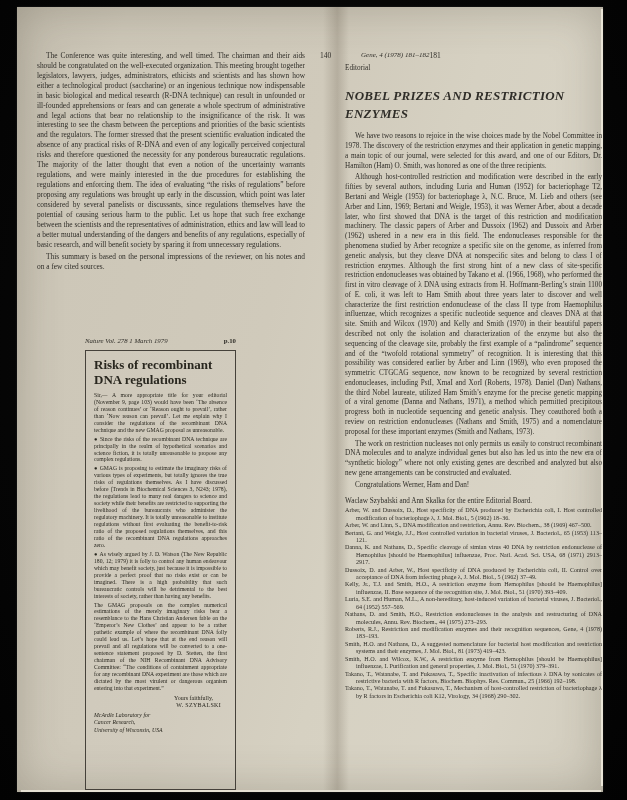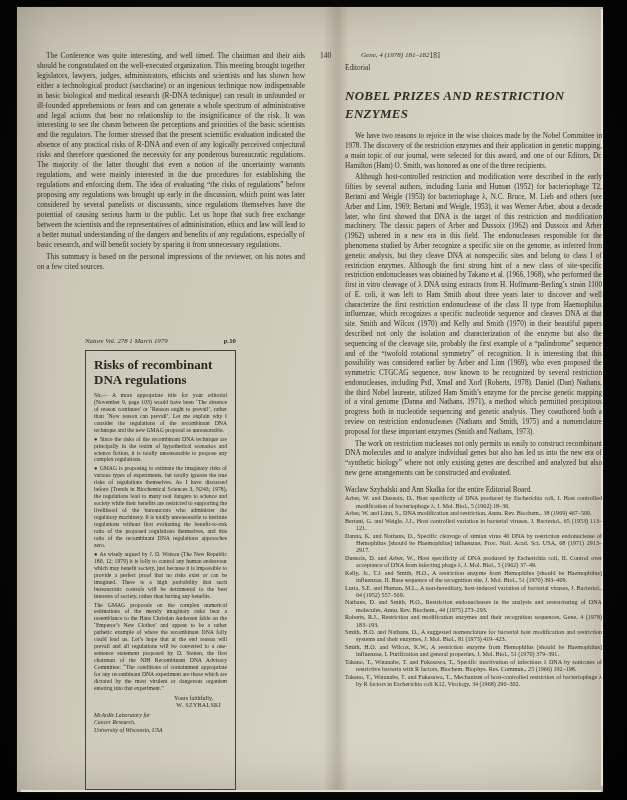--- a/index.html
+++ b/index.html
@@ -108,20 +108,21 @@
       <span class="journal-ref">Gene, 4 (1978) 181–182</span>
       <span class="right-pagenum">181</span>
     </div>
     <div class="editorial-label ink">Editorial</div>
 
     <div class="right-body ink">
       <div class="right-title">NOBEL PRIZES AND RESTRICTION ENZYMES</div>
       <p class="ep">We have two reasons to rejoice in the wise choices made by the Nobel Committee in 1978. The discovery of the restriction enzymes and their application in genetic mapping, a main topic of our journal, were selected for this award, and one of our Editors, Dr. Hamilton (Ham) O. Smith, was honored as one of the three recipients.</p>
       <p class="ep">Although host-controlled restriction and modification were described in the early fifties by several authors, including Luria and Human (1952) for bacteriophage T2, Bertani and Weigle (1953) for bacteriophage λ, N.C. Bruce, M. Lieb and others (see Arber and Linn, 1969; Bertani and Weigle, 1953), it was Werner Arber, about a decade later, who first showed that DNA is the target of this restriction and modification machinery. The classic papers of Arber and Dussoix (1962) and Dussoix and Arber (1962) ushered in a new era in this field. The endonucleases responsible for the phenomena studied by Arber recognize a specific site on the genome, as inferred from genetic analysis, but they cleave DNA at nonspecific sites and belong to class I of restriction enzymes. Although the first strong hint of a new class of site-specific restriction endonucleases was obtained by Takano et al. (1966, 1968), who performed the first in vitro cleavage of λ DNA using extracts from H. Hoffmann-Berling’s strain 1100 of E. coli, it was left to Ham Smith about three years later to discover and well characterize the first restriction endonuclease of the class II type from Haemophilus influenzae, which recognizes a specific nucleotide sequence and cleaves DNA at that site. Smith and Wilcox (1970) and Kelly and Smith (1970) in their beautiful papers described not only the isolation and characterization of the enzyme but also the sequencing of the cleavage site, probably the first example of a “palindrome” sequence and of the “twofold rotational symmetry” of recognition. It is interesting that this possibility was considered earlier by Arber and Linn (1969), who even proposed the symmetric CTGCAG sequence, now known to be recognized by several restriction endonucleases, including PstI, XmaI and XorI (Roberts, 1978). Daniel (Dan) Nathans, the third Nobel laureate, utilized Ham Smith’s enzyme for the precise genetic mapping of a viral genome (Danna and Nathans, 1971), a method which permitted precipitous progress both in nucleotide sequencing and genetic analysis. They coauthored both a review on restriction endonucleases (Nathans and Smith, 1975) and a nomenclature proposal for these important enzymes (Smith and Nathans, 1973).</p>
       <p class="ep">The work on restriction nucleases not only permits us easily to construct recombinant DNA molecules and to analyze individual genes but also has led us into the new era of “synthetic biology” where not only existing genes are described and analyzed but also new gene arrangements can be constructed and evaluated.</p>
+      <p class="congrats">Congratulations Werner, Ham and Dan!</p>
       <p class="signoff">Waclaw Szybalski and Ann Skalka for the entire Editorial Board.</p>
 
       <div class="refs">
         <p>Arber, W. and Dussoix, D., Host specificity of DNA produced by Escherichia coli, I. Host controlled modification of bacteriophage λ, J. Mol. Biol., 5 (1962) 18–36.</p>
         <p>Arber, W. and Linn, S., DNA modification and restriction, Annu. Rev. Biochem., 38 (1969) 467–500.</p>
         <p>Bertani, G. and Weigle, J.J., Host controlled variation in bacterial viruses, J. Bacteriol., 65 (1953) 113–121.</p>
         <p>Danna, K. and Nathans, D., Specific cleavage of simian virus 40 DNA by restriction endonuclease of Hemophilus [should be Haemophilus] influenzae, Proc. Natl. Acad. Sci. USA, 68 (1971) 2913–2917.</p>
         <p>Dussoix, D. and Arber, W., Host specificity of DNA produced by Escherichia coli, II. Control over acceptance of DNA from infecting phage λ, J. Mol. Biol., 5 (1962) 37–49.</p>
         <p>Kelly, Jr., T.J. and Smith, H.O., A restriction enzyme from Hemophilus [should be Haemophilus] influenzae, II. Base sequence of the recognition site, J. Mol. Biol., 51 (1970) 393–409.</p>
         <p>Luria, S.E. and Human, M.L., A non-hereditary, host-induced variation of bacterial viruses, J. Bacteriol., 64 (1952) 557–569.</p>

